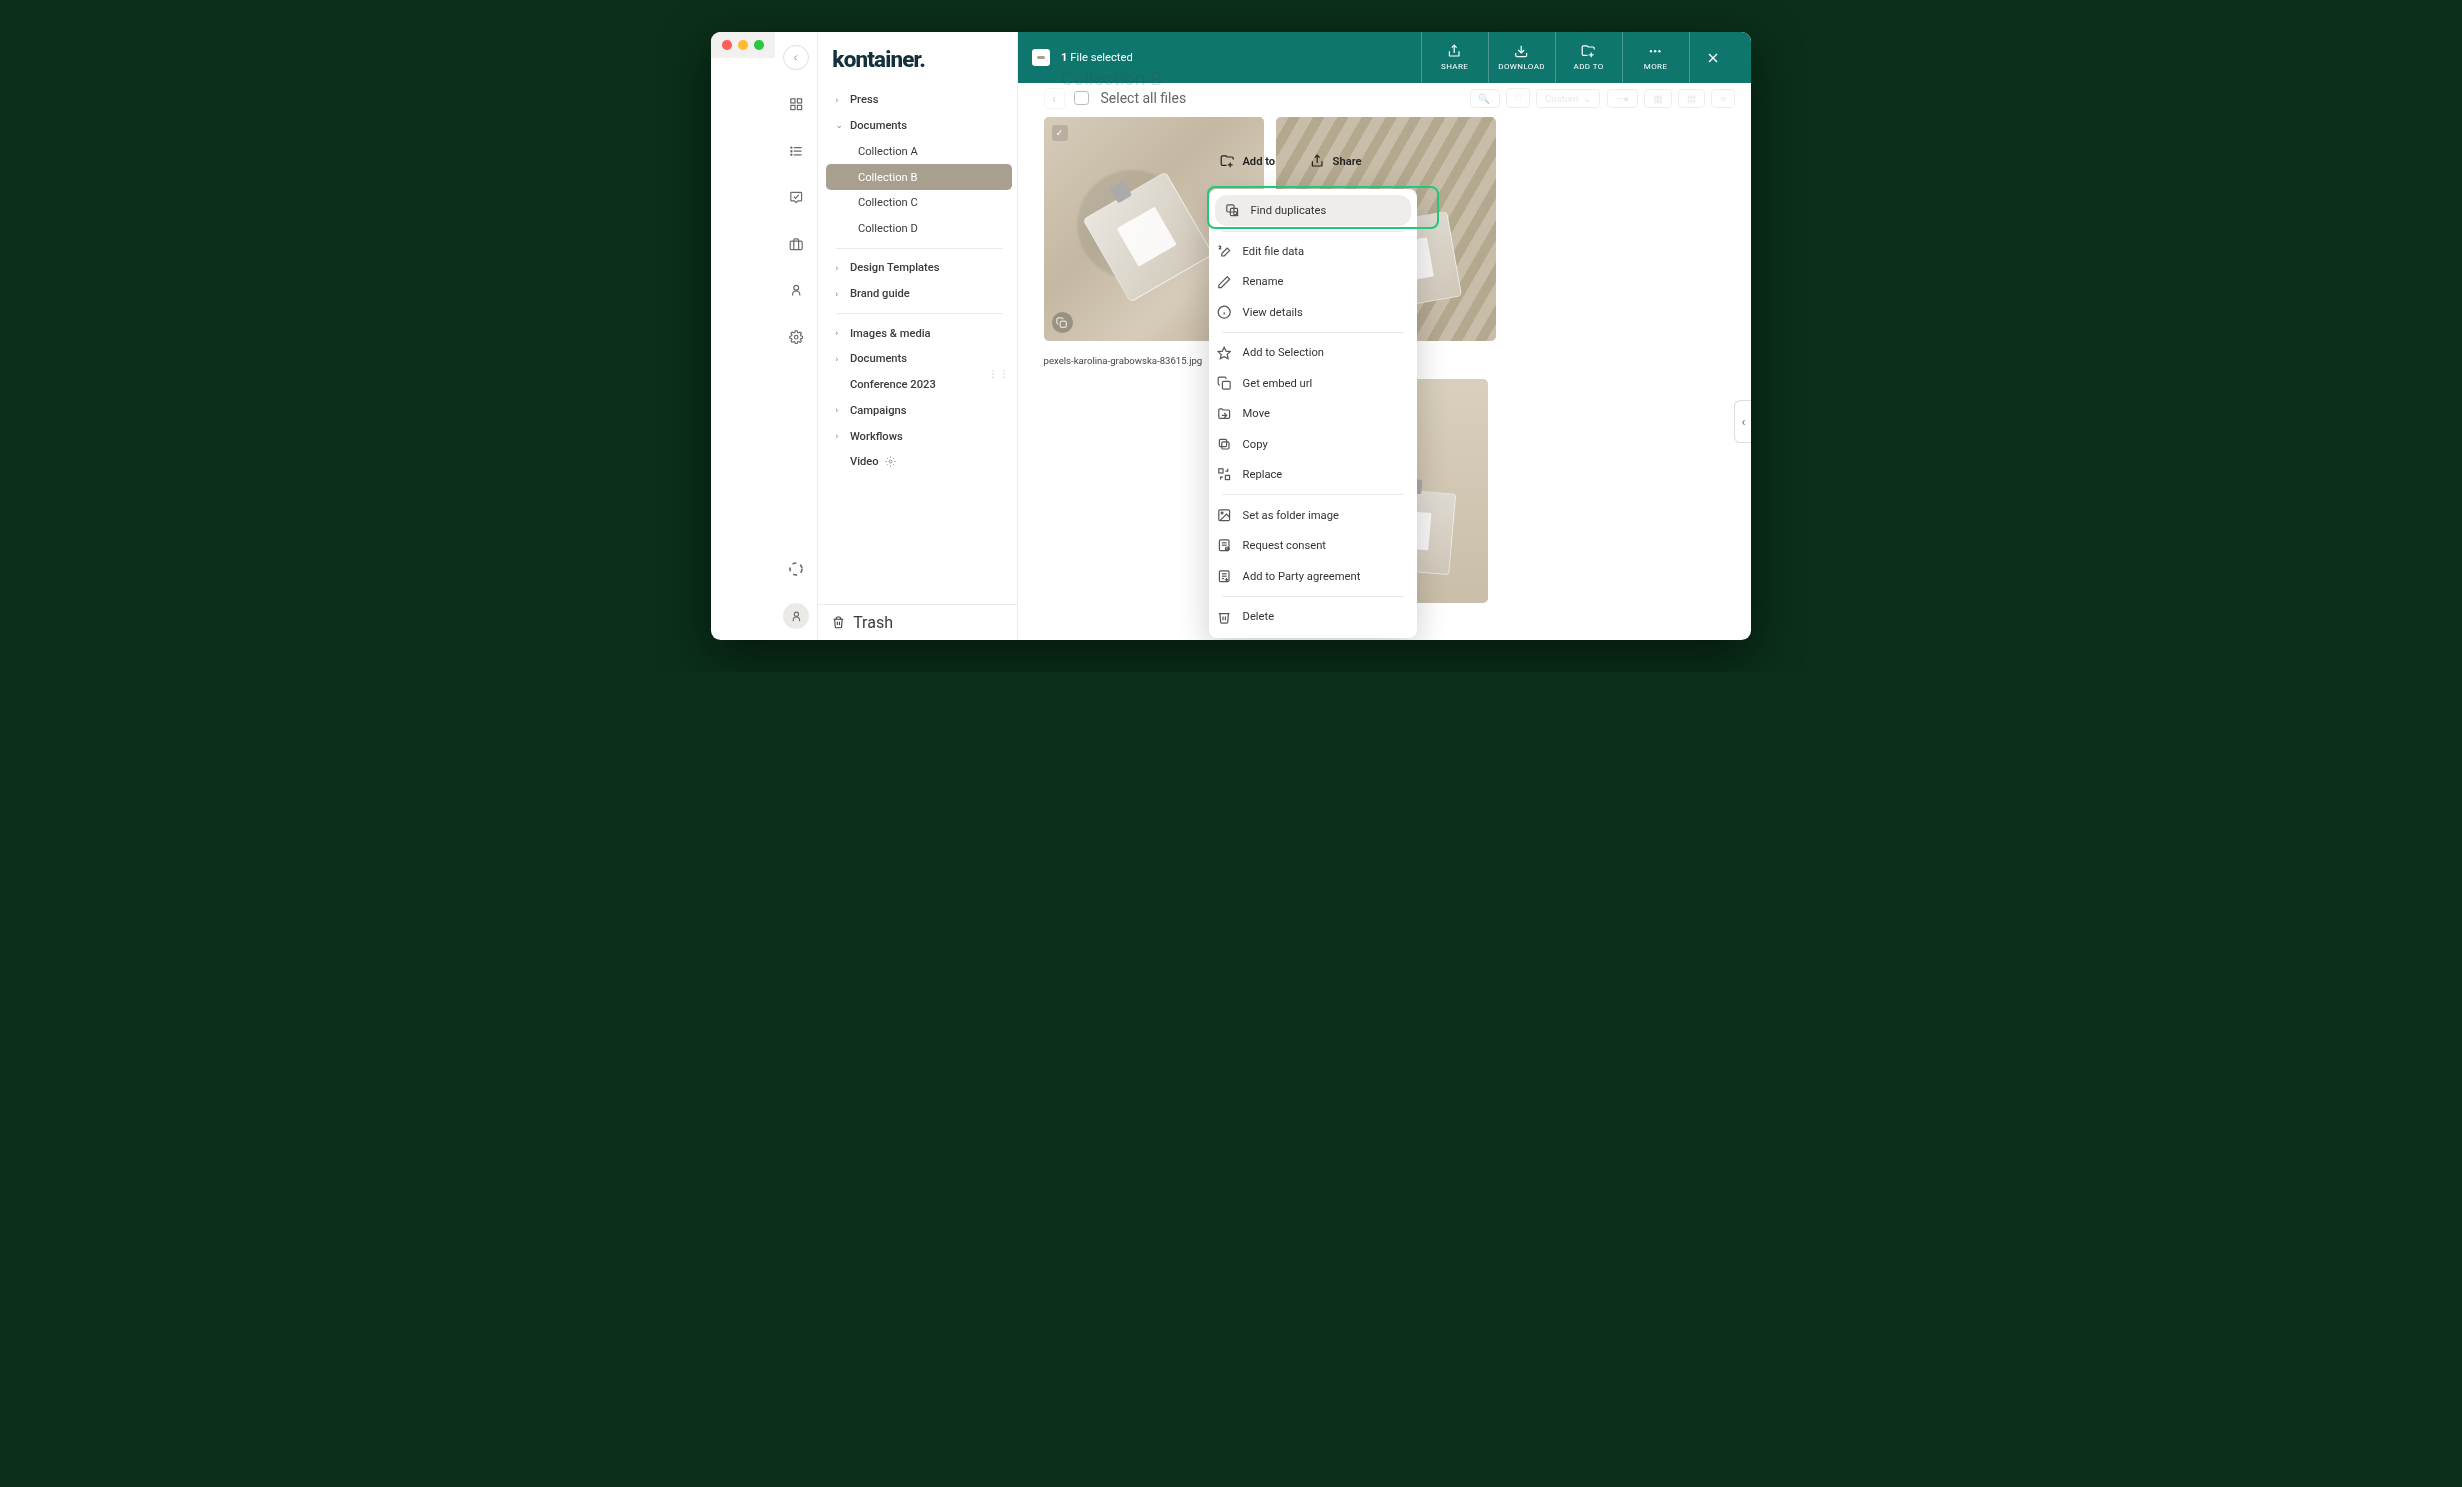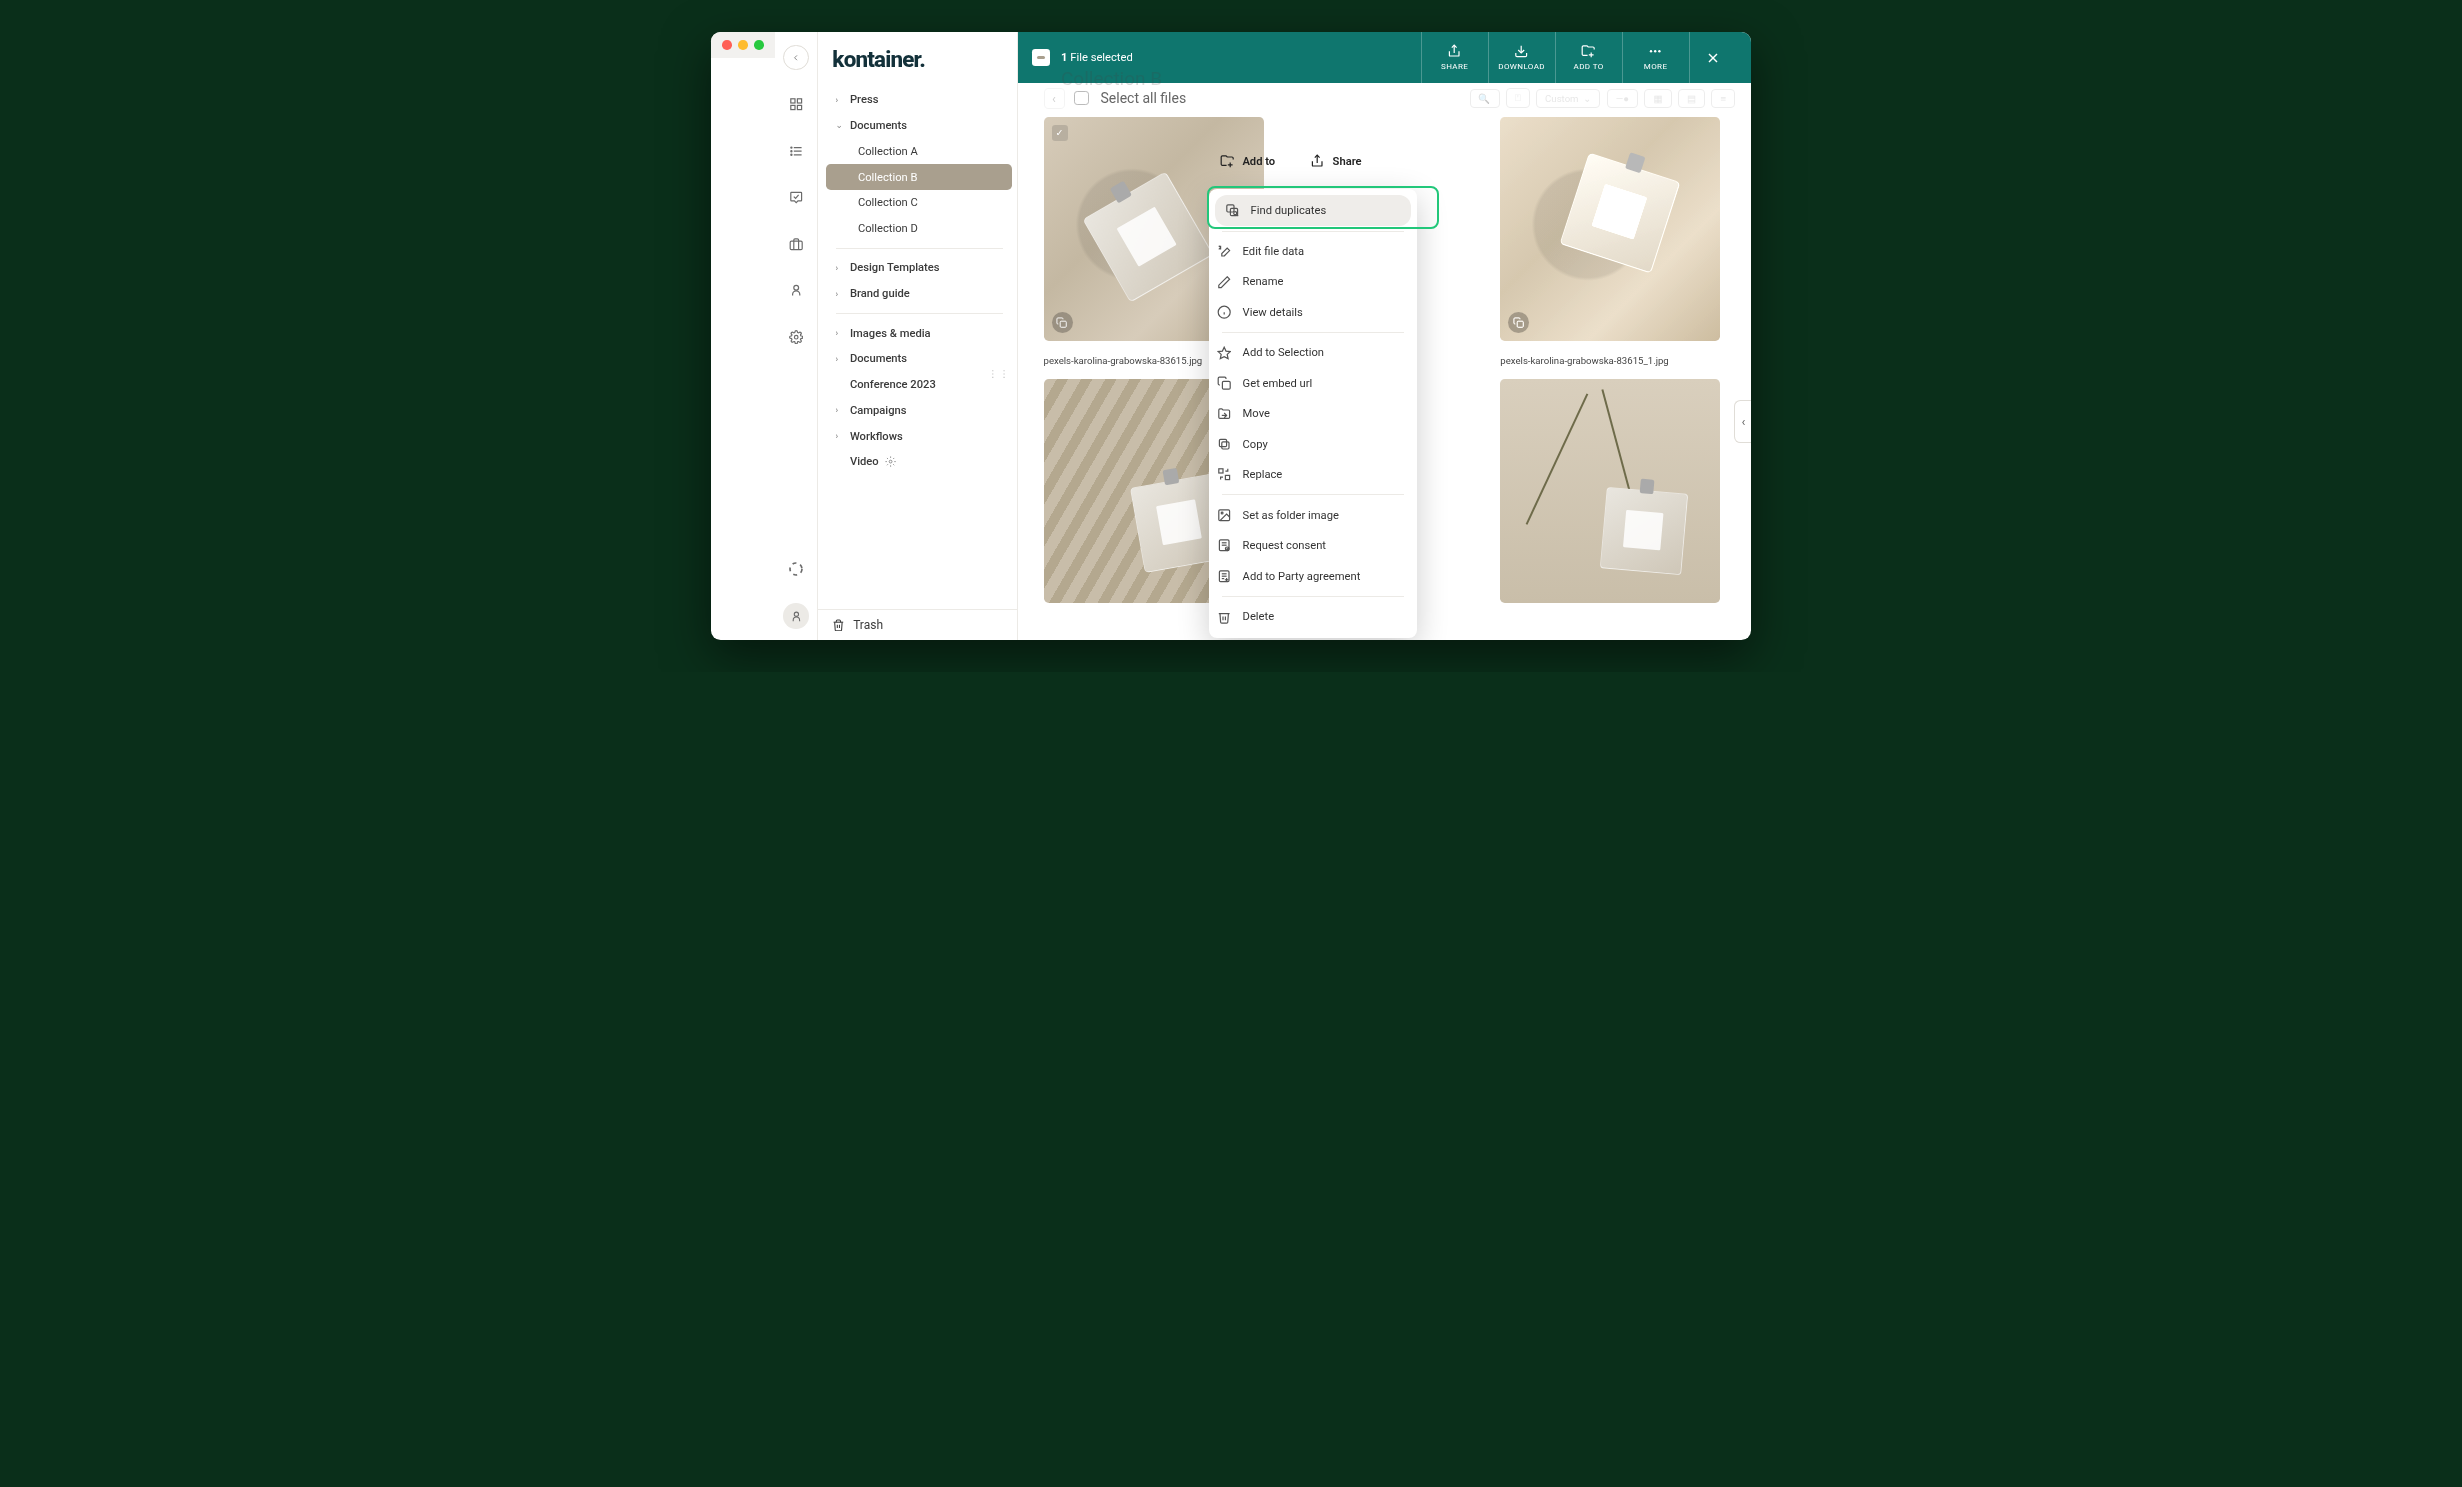--- a/index.html
+++ b/index.html
@@ -29,21 +29,21 @@
   .sidebar { width: 200px; border-right: 0.8px solid #eceae6; display:flex; flex-direction:column; padding-top: 3.2px; }
   .logo { padding: 11.2px 14.4px 14.4px; }
   .logo-text { font-size: 22.4px; font-weight: 800; color: #13313a; letter-spacing: -0.8px; }
   .tree { padding: 0 4.8px 0 8px; font-size: 11.2px; color:#3b3b3b; overflow:auto; }
   .tree-item { padding: 6.4px 9.6px; display:flex; align-items:center; gap:6.4px; cursor:pointer; border-radius:3.2px; }
   .tree-item .caret { width:8px; color:#888; font-size:8.8px; }
   .tree-item.lvl1 { font-weight:500; }
   .tree-item.child { padding-left: 32px; }
   .tree-item.active { background:#a99f8e; color:#fff; border-radius:4.8px; }
   .tree-sep { height:0.8px; background:#eceae6; margin:6.4px 9.6px; }
-  .trash-row { padding:8px 14.4px; display:flex; align-items:center; gap:8px; color:#3b3b3b; border-top:0.8px solid #eceae6; margin-top:auto; font-size:12px; }
+  .trash-row { padding:8px 14.4px; display:flex; align-items:center; gap:8px; color:#3b3b3b; border-top:0.8px solid #eceae6; margin-top:auto; font-size:16px; }
   .drag-handle { position:absolute; left:277px; top:336px; color:#bbb; font-size:9.6px; letter-spacing:1.6px; }
 
   .main { flex:1; position:relative; display:flex; flex-direction:column; min-width:0; }
   .selection-bar { height:51px; background:#0f766e; display:flex; align-items:center; padding:0 14.4px; color:#fff; }
   .sel-check { width:17.6px; height:17.6px; border-radius:3.2px; background:#fff; display:flex; align-items:center; justify-content:center; margin-right:11.2px; }
   .sel-check .dash { width:8px; height:2.4px; background:#a99f8e; border-radius:1.6px; }
   .sel-text { font-size:11.2px; }
   .sel-text b { font-weight:700; }
   .sel-actions { margin-left:auto; display:flex; align-items:stretch; height:100%; }
   .sel-action { width:67px; display:flex; flex-direction:column; align-items:center; justify-content:center; gap:3.2px; border-left:0.8px solid rgba(255,255,255,.25); font-size:8px; letter-spacing:0.4px; cursor:pointer; }
@@ -322,35 +322,20 @@
             <div class="dup-ov">
               <svg width="11.2" height="11.2" viewBox="0 0 24 24" fill="none" stroke="currentColor" stroke-width="2">
                   <rect x="9" y="9" width="13" height="13" rx="2"></rect>
                   <path d="M5 15H4a2 2 0 0 1-2-2V4a2 2 0 0 1 2-2h9a2 2 0 0 1 2 2v1"></path>
                 </svg>
             </div>
           </div>
           <div class="caption">pexels-karolina-grabowska-83615.jpg</div>
         </div>
 
-        <div class="card" style="margin-left:224px">
-          <div class="thumb sand1" style="filter:brightness(1.05) contrast(1.1)">
-            <div class="bottle" style="top:48px; left:72px; transform:rotate(18deg)">
-                <div class="cap"></div>
-                <div class="label"></div>
-              </div>
-            <div class="dup-ov">
-              <svg width="11.2" height="11.2" viewBox="0 0 24 24" fill="none" stroke="currentColor" stroke-width="2">
-                  <rect x="9" y="9" width="13" height="13" rx="2"></rect>
-                  <path d="M5 15H4a2 2 0 0 1-2-2V4a2 2 0 0 1 2-2h9a2 2 0 0 1 2 2v1"></path>
-                </svg>
-            </div>
-          </div>
-          <div class="caption">pexels-karolina-grabowska-83615_1.jpg</div>
-        </div>
 
         <div class="card">
           <div class="thumb sand-ripple">
             <div class="bottle" style="top:96px; left:88px; transform:rotate(-10deg) scale(.9)">
                 <div class="cap"></div>
                 <div class="label"></div>
               </div>
           </div>
         </div>
         <div class="card" style="margin-left:224px">

